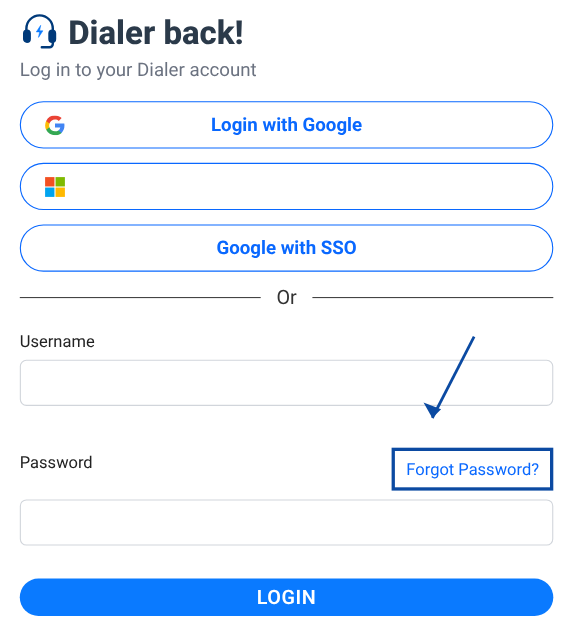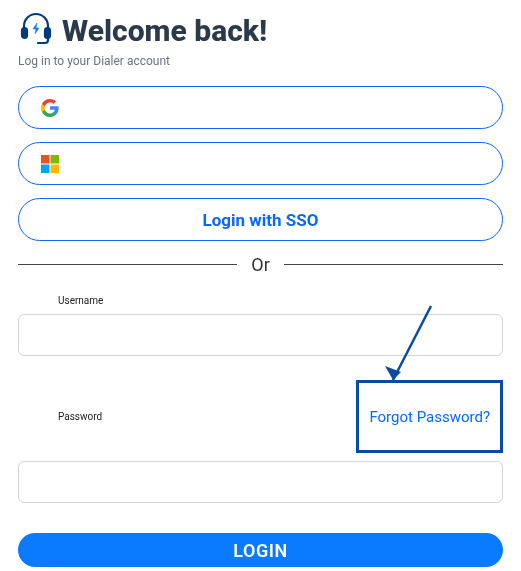--- a/index.html
+++ b/index.html
@@ -1,78 +1,79 @@
 <!DOCTYPE html>
 <html><head>
   <meta charset="utf-8">
   <style>
     * { box-sizing: border-box; margin: 0; padding: 0; font-family: -apple-system, BlinkMacSystemFont, 'Segoe UI', Roboto, sans-serif; }
     body { background: #fff; padding: 10px 18px; width: 521px; }
     .header { display: flex; align-items: center; gap: 8px; margin-bottom: 4px; }
     .headset-icon { width: 36px; height: 36px; color: #003a7a; }
     .title { font-size: 30px; font-weight: 800; color: #2b3a4a; }
-    .subtitle { font-size: 12px; color: #6b7280; margin-bottom: 18px; }
+    .subtitle { font-size: 17px; color: #6b7280; margin-bottom: 18px; }
     .oauth-btn { width: 100%; height: 43px; border: 1.5px solid #0968ff; border-radius: 22px; background: #fff; display: flex; align-items: center; justify-content: center; color: #0968ff; font-size: 17px; font-weight: 700; margin-bottom: 13px; cursor: pointer; position: relative; }
     .oauth-btn .provider-icon { position: absolute; left: 22px; width: 18px; height: 18px; }
     .divider { display: flex; align-items: center; margin: 8px 0 20px 0; color: #333; font-size: 18px; }
     .divider::before, .divider::after { content: ""; flex: 1; height: 1px; background: #444; }
     .divider-text { padding: 0 14px; }
-    .field-label { font-size: 10px; color: #222; margin-bottom: 8px; display: block; margin-left: 40px; }
+    .field-label { font-size: 15px; color: #222; margin-bottom: 8px; display: block; }
     .text-input { width: 100%; height: 42px; border: 1px solid #d1d5db; border-radius: 6px; padding: 0 12px; font-size: 15px; margin-bottom: 24px; background: #fff; }
     .password-row { display: flex; justify-content: space-between; align-items: center; margin-bottom: 8px; position: relative; }
-    .forgot-box { border: 3px solid #0b4aa2; padding: 24px 10px; position: relative; }
+    .forgot-box { border: 3px solid #0b4aa2; padding: 7px 10px; position: relative; margin-top: 14px; }
     .forgot-link { color: #0968ff; font-size: 15px; text-decoration: none; cursor: pointer; }
     .login-btn { width: 100%; height: 34px; border: none; border-radius: 24px; background: #0a7aff; color: #fff; font-size: 18px; font-weight: 600; letter-spacing: 0.5px; cursor: pointer; margin-top: 6px; }
     .footer-text { color: #9ca3af; font-size: 14px; margin-top: 10px; }
     .arrow-svg { position: absolute; right: 80px; top: 302px; pointer-events: none; }
   </style>
 </head>
 <body>
 
 
 
 <div class="header">
   <span>
     <svg class="headset-icon" viewBox="0 0 36 36" fill="none" stroke="currentColor" stroke-width="2.2">
       <path d="M6 20 V16 a12 12 0 0 1 24 0 v4" stroke-linecap="round"></path>
       <rect x="4" y="18" width="5" height="10" rx="2.5" fill="currentColor"></rect>
       <rect x="27" y="18" width="5" height="10" rx="2.5" fill="currentColor"></rect>
       <path d="M30 28 v2 a3 3 0 0 1 -3 3 h-7" stroke-linecap="round"></path>
       <path d="M19 13 l-4 6 h3 l-1 5 l4 -6 h-3 z" fill="#0a7aff" stroke="#0a7aff" stroke-width="0.5"></path>
     </svg>
   </span>
-  <h1 class="title">Welcome back!</h1>
+  <h1 class="title">Dialer back!</h1>
 </div>
 
 <p class="subtitle">Log in to your Dialer account</p>
 
 <button class="oauth-btn">
   <span class="provider-icon">
     <svg viewBox="0 0 18 18">
         <path fill="#4285F4" d="M17.64 9.2c0-.64-.06-1.25-.16-1.84H9v3.48h4.84a4.14 4.14 0 0 1-1.8 2.72v2.26h2.9c1.7-1.57 2.7-3.88 2.7-6.62z"></path>
         <path fill="#34A853" d="M9 18c2.43 0 4.47-.8 5.96-2.18l-2.9-2.26c-.8.54-1.84.86-3.06.86-2.35 0-4.34-1.59-5.05-3.72H.96v2.33A9 9 0 0 0 9 18z"></path>
         <path fill="#FBBC05" d="M3.95 10.7a5.4 5.4 0 0 1 0-3.4V4.97H.96a9 9 0 0 0 0 8.06l2.99-2.33z"></path>
         <path fill="#EA4335" d="M9 3.58c1.32 0 2.5.45 3.44 1.35l2.58-2.58C13.46.89 11.43 0 9 0A9 9 0 0 0 .96 4.97l2.99 2.33C4.66 5.17 6.65 3.58 9 3.58z"></path>
       </svg>
   </span>
+  <span>Login with Google</span>
 </button>
 
 <button class="oauth-btn">
   <span class="provider-icon">
     <svg viewBox="0 0 18 18">
         <rect x="0" y="0" width="8.5" height="8.5" fill="#F25022"></rect>
         <rect x="9.5" y="0" width="8.5" height="8.5" fill="#7FBA00"></rect>
         <rect x="0" y="9.5" width="8.5" height="8.5" fill="#00A4EF"></rect>
         <rect x="9.5" y="9.5" width="8.5" height="8.5" fill="#FFB900"></rect>
       </svg>
   </span>
 </button>
 
 <button class="oauth-btn">
-  <span>Login with SSO</span>
+  <span>Google with SSO</span>
 </button>
 
 <div class="divider">
   <span class="divider-text">Or</span>
 </div>
 
 <label class="field-label">Username</label>
 <input type="text" class="text-input" style="">
 
 <div class="password-row">

